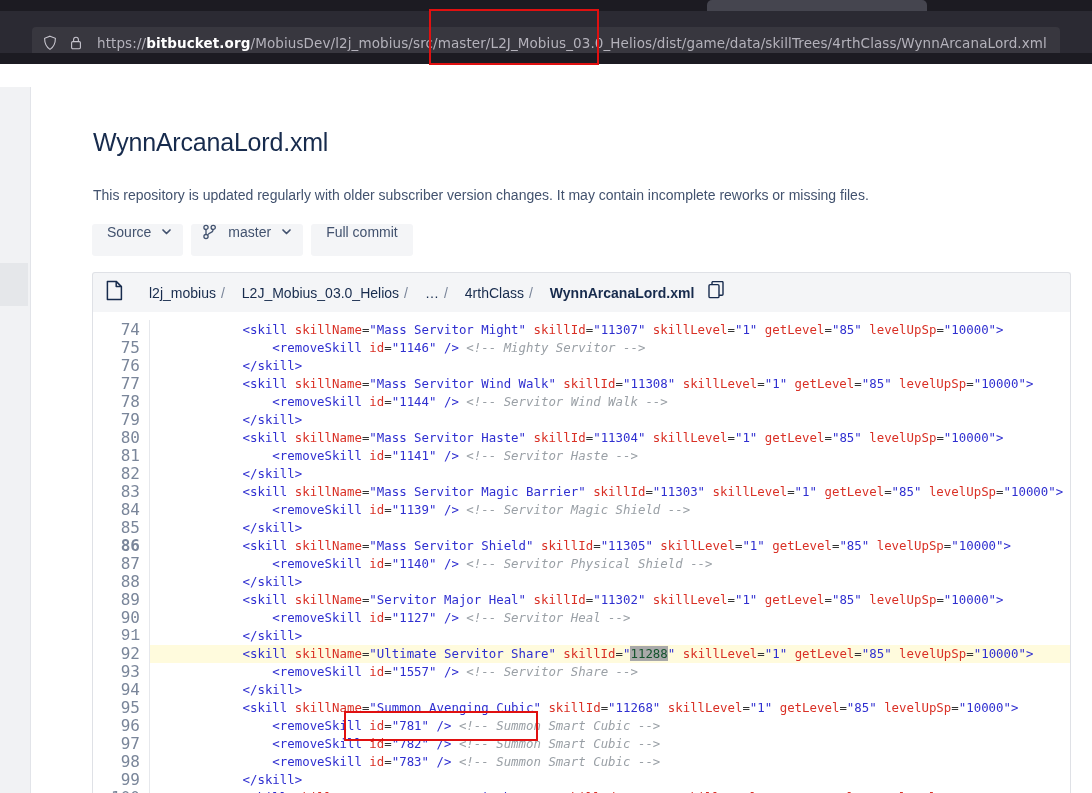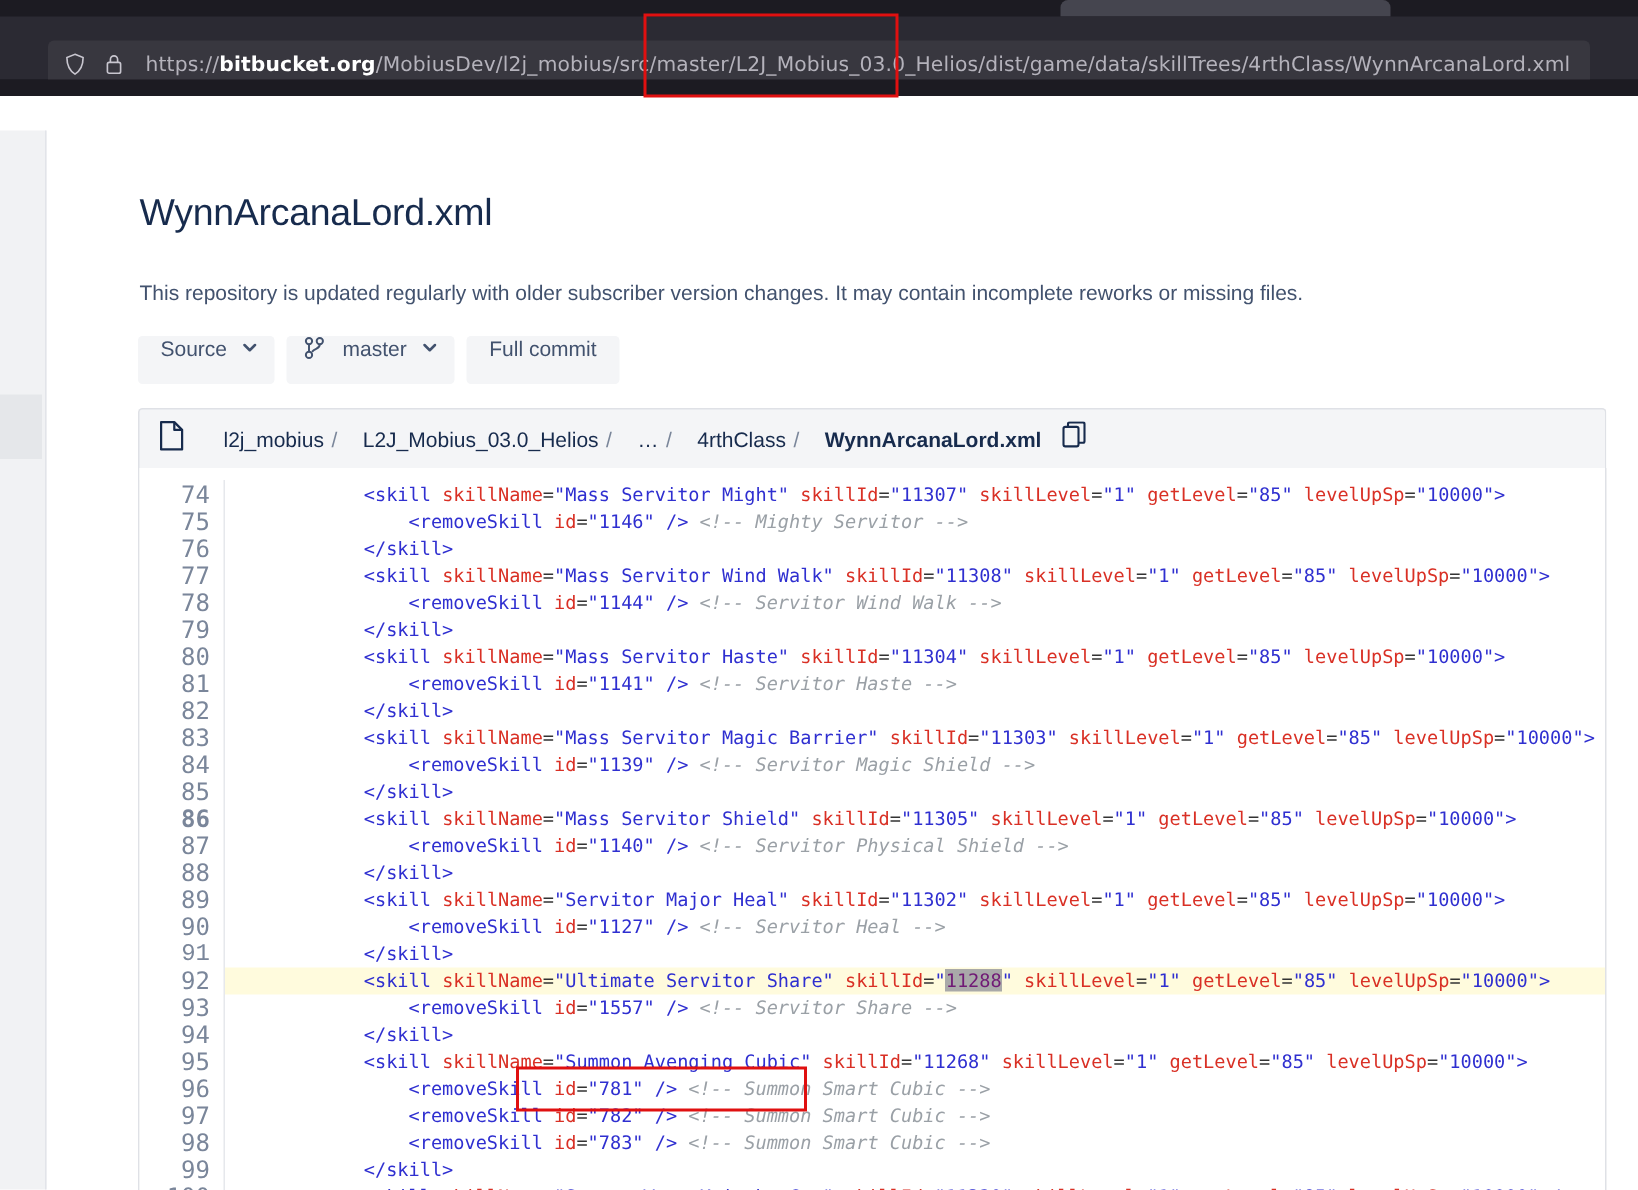--- a/index.html
+++ b/index.html
@@ -98,21 +98,21 @@
   }
   .cl-bg { position: absolute; left: 0; width: 922px; height: 18px; }
   .hl-row { background: #fffbdd; }
 
   
   .tag   { color: #2f2fd0; }
   .attr  { color: #d93025; }
   .eq    { color: #333333; }
   .val   { color: #2f2fd0; }
   .cmt   { color: #9aa0a6; font-style: italic; }
-  .sel   { background: #a9a9a9; color: #701a75; }
+  .sel   { background: #a9a9a9; color: #14532d; }
 
   
   #code-annotation-box {
     position: absolute; left: 302px; top: 624px; width: 194px; height: 30px;
     border: 2.5px solid #e01010; z-index: 30; pointer-events: none;
   }
 
   
   #top-clip { position: absolute; left: 0; top: 0; width: 979px; height: 8px; background: #ffffff; z-index: 5; }
 </style>

